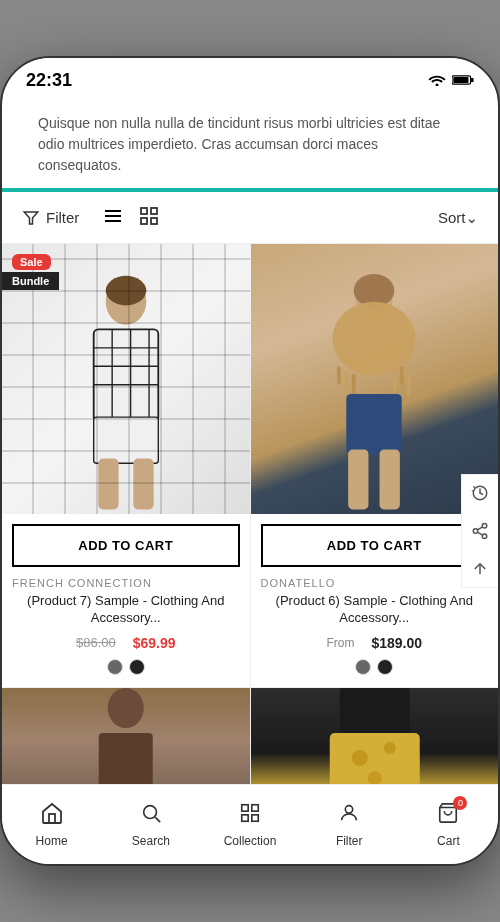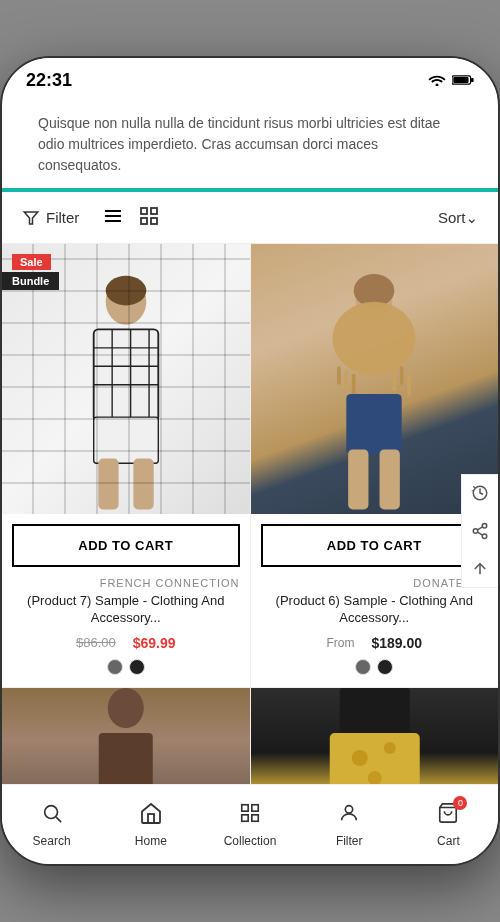--- a/index.html
+++ b/index.html
@@ -165,21 +165,21 @@
 
     .sale-badge {
       position: absolute;
       top: 10px;
       left: 10px;
       background: #e53935;
       color: #fff;
       font-size: 11px;
       font-weight: 700;
       padding: 2px 8px;
-      border-radius: 0;
+      border-radius: 6px;
       z-index: 2;
     }
 
     .bundle-badge {
       position: absolute;
       top: 28px;
       left: 0;
       background: #222;
       color: #fff;
       font-size: 11px;
@@ -197,21 +197,21 @@
       background: #fff;
       font-size: 13px;
       font-weight: 800;
       letter-spacing: 0.5px;
       text-align: center;
       cursor: pointer;
       text-transform: uppercase;
     }
 
     .brand-name {
-      text-align: right;
+      text-align: left;
       font-size: 11px;
       color: #888;
       letter-spacing: 1px;
       text-transform: uppercase;
       padding: 0 10px;
     }
 
     .product-name {
       text-align: center;
       font-size: 13px;
@@ -576,36 +576,36 @@
 
     </div>
 
     <div style="height:80px;"></div>
   </div>
 
   <div class="bottom-nav">
 
     <a class="nav-item" href="#">
       <span class="nav-icon">
+        <svg width="24" height="22" viewBox="0 0 24 22" fill="none" stroke="#333" stroke-width="1.8">
+          <path d="M3 9.5L12 2l9 7.5V20a1 1 0 01-1 1H4a1 1 0 01-1-1V9.5z"></path>
+          <rect x="9" y="12" width="6" height="9"></rect>
+        </svg>
+      </span>
+      <span class="nav-label">Home</span>
+    </a>
+
+    <a class="nav-item" href="#">
+      <span class="nav-icon">
         <svg width="22" height="22" viewBox="0 0 24 24" fill="none" stroke="#333" stroke-width="1.8">
           <circle cx="11" cy="11" r="7"></circle>
           <line x1="16.5" y1="16.5" x2="22" y2="22"></line>
         </svg>
       </span>
       <span class="nav-label">Search</span>
-    </a>
-
-    <a class="nav-item" href="#">
-      <span class="nav-icon">
-        <svg width="24" height="22" viewBox="0 0 24 22" fill="none" stroke="#333" stroke-width="1.8">
-          <path d="M3 9.5L12 2l9 7.5V20a1 1 0 01-1 1H4a1 1 0 01-1-1V9.5z"></path>
-          <rect x="9" y="12" width="6" height="9"></rect>
-        </svg>
-      </span>
-      <span class="nav-label">Home</span>
     </a>
 
     <a class="nav-item" href="#">
       <span class="nav-icon">
         <svg width="24" height="22" viewBox="0 0 24 24" fill="none" stroke="#333" stroke-width="1.8">
           <rect x="3" y="3" width="7" height="7"></rect>
           <rect x="14" y="3" width="7" height="7"></rect>
           <rect x="3" y="14" width="7" height="7"></rect>
           <rect x="14" y="14" width="7" height="7"></rect>
         </svg>

